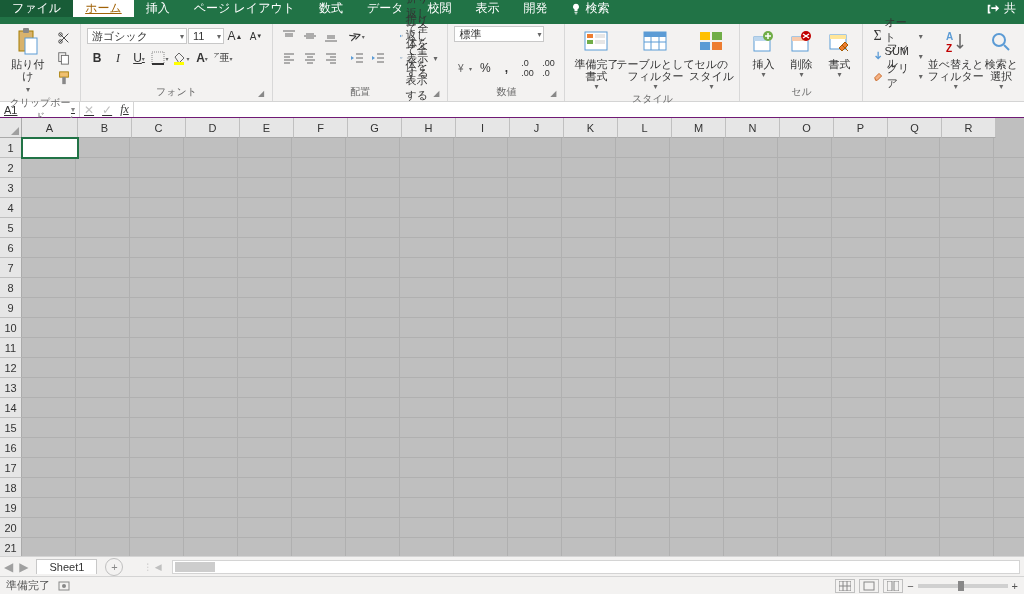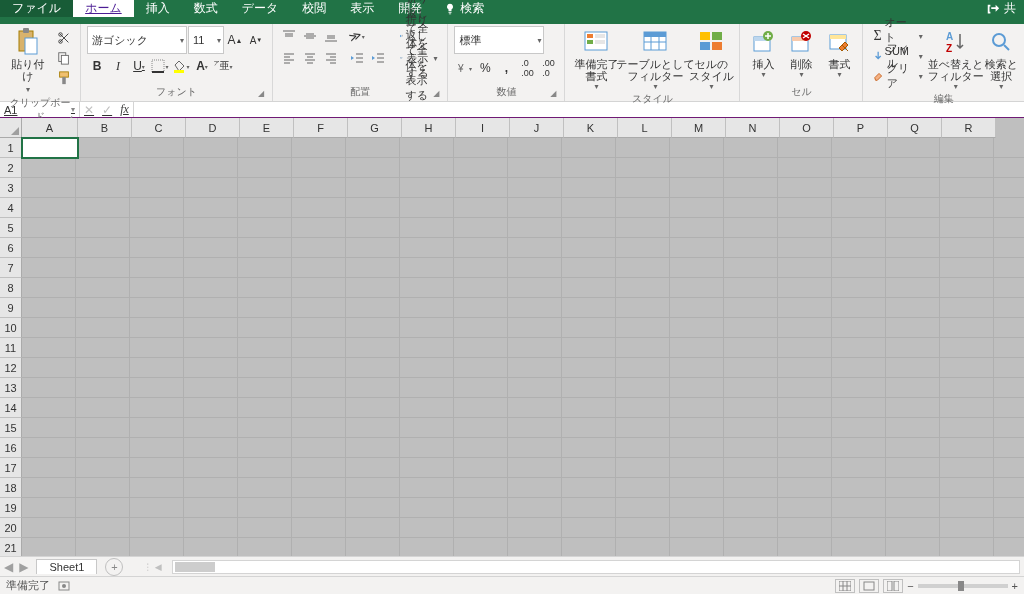--- a/index.html
+++ b/index.html
@@ -2,21 +2,21 @@
 <html><head>
 <meta charset="utf-8">
 <style>
 * { box-sizing: border-box; margin: 0; padding: 0; font-family: "Yu Gothic UI", "Meiryo", sans-serif; }
 body { width: 1024px; height: 600px; overflow: hidden; background: #fff; font-size: 12px; color: #333; }
 
 
 .titlebar { height: 24px; background: #217346; display: flex; align-items: flex-start; color: #fff; }
 .tab { padding: 0 12px; display: flex; align-items: center; font-size: 12px; cursor: pointer; }
 .tab.file { background: #185c37; }
-.tab.active { background: #fff; color: #4c1d95; text-decoration: underline; }
+.tab.active { background: #fff; color: #a16207; text-decoration: underline; }
 .titlebar .searchtab { display: flex; align-items: center; gap: 4px; padding: 0 10px; }
 .titlebar .searchtab svg { width: 12px; height: 12px; }
 .titlebar-right { margin-left: auto; display: flex; align-items: center; padding-right: 8px; gap: 4px; }
 
 
 .ribbon { height: 78px; background: #f3f2f1; border-bottom: 1px solid #d4d4d4; display: flex; position: relative; }
 .group { display: flex; flex-direction: column; height: 100%; border-right: 1px solid #d8d8d8; padding: 2px 6px 0 6px; }
 .group-body { flex: 1; display: flex; align-items: flex-start; gap: 4px; }
 .group-label { font-size: 10px; color: #6b6b6b; text-align: center; padding: 1px 0 2px 0; position: relative; }
 .group-label .launcher { position: absolute; right: 0; bottom: 2px; width: 10px; height: 10px; font-size: 8px; color: #888; }
@@ -24,21 +24,21 @@
 .bigbtn { display: flex; flex-direction: column; align-items: center; justify-content: flex-start; width: 44px; padding-top: 2px; cursor: pointer; font-size: 11px; }
 .bigbtn .ic { width: 28px; height: 28px; display: flex; align-items: center; justify-content: center; }
 .bigbtn .lbl { text-align: center; line-height: 1.1; margin-top: 2px; }
 .drop { font-size: 8px; color: #666; }
 
 .vstack { display: flex; flex-direction: column; gap: 0; }
 .hstack { display: flex; flex-direction: row; align-items: center; gap: 1px; }
 .smbtn { width: 20px; height: 20px; display: flex; align-items: center; justify-content: center; cursor: pointer; font-size: 12px; }
 .txtbtn { height: 20px; display: flex; align-items: center; padding: 0 4px; cursor: pointer; font-size: 11px; gap: 3px; }
 
-.combo { height: 28px; border: 1px solid #c8c8c8; background: #fff; display: flex; align-items: center; padding: 0 2px 0 4px; font-size: 11px; }
+.combo { height: 16px; border: 1px solid #c8c8c8; background: #fff; display: flex; align-items: center; padding: 0 2px 0 4px; font-size: 11px; }
 .combo .drop { margin-left: auto; }
 
 
 .formulabar { height: 16px; background: #fff; border-bottom: 1px solid #701a75; display: flex; align-items: stretch; text-decoration: underline; }
 .namebox { width: 80px; border-right: 1px solid #d4d4d4; display: flex; align-items: center; padding: 0 4px; font-size: 11px; background: #fff; }
 .namebox .drop { margin-left: auto; color: #888; }
 .fxbtns { display: flex; align-items: center; border-right: 1px solid #d4d4d4; padding: 0 4px; gap: 8px; color: #c0c0c0; }
 .fxbtns .fx { font-style: italic; font-family: serif; color: #404040; }
 .fxinput { flex: 1; padding: 0 6px; display: flex; align-items: center; }
 
@@ -76,20 +76,21 @@
 
 svg { display: block; }
 </style>
 </head>
 <body>
 
 <div class="titlebar">
   <div class="tab file">ファイル</div>
   <div class="tab active">ホーム</div>
   <div class="tab">挿入</div>
+  <div class="tab">ページ レイアウト</div>
   <div class="tab">数式</div>
   <div class="tab">データ</div>
   <div class="tab">校閲</div>
   <div class="tab">表示</div>
   <div class="tab">開発</div>
   <div class="searchtab">
     <svg viewBox="0 0 16 16">
         <path fill="#fff" d="M8 1a4 4 0 00-2 7.5V11h4V8.5A4 4 0 008 1zM6 12h4v1H6zM6.5 14h3v1h-3z"></path>
       </svg>
     <span>検索</span>
@@ -279,21 +280,21 @@
             </svg>
           <span>折り返して全体を表示する</span>
             <span class="drop">▾</span>
         </div>
       </div>
     </div>
     <div class="group-label"><span>配置</span><span class="launcher">◢</span></div>
   </div>
 
   <div class="group">
-    <div class="group-body vstack" style="gap:4px">
+    <div class="group-body vstack" style="gap:16px">
       <div class="combo" style="width:90px">
           <span>標準</span>
           <span class="drop">▾</span>
         </div>
       <div class="hstack">
         <div class="smbtn">
             <svg width="12" height="12" viewBox="0 0 12 12">
               <text x="1" y="10" font-size="10" fill="#666">¥</text>
             </svg>
             <span class="drop" style="font-size:6px">▾</span>
@@ -437,21 +438,20 @@
             <svg width="24" height="24" viewBox="0 0 24 24">
               <circle cx="10" cy="10" r="6" fill="none" stroke="#5b9bd5" stroke-width="2"></circle>
               <path d="M15 15l5 5" stroke="#5b9bd5" stroke-width="2"></path>
             </svg>
           </div>
         <div class="lbl" style="white-space:pre">検索と
 選択</div>
           <span class="drop">▾</span>
       </div>
     </div>
-    <div class="group-label">編集</div>
   </div>
 </div>
 
 <div class="formulabar">
   <div class="namebox">
       <span>A1</span>
       <span class="drop">▾</span>
     </div>
   <div class="fxbtns">
     <span>✕</span>

